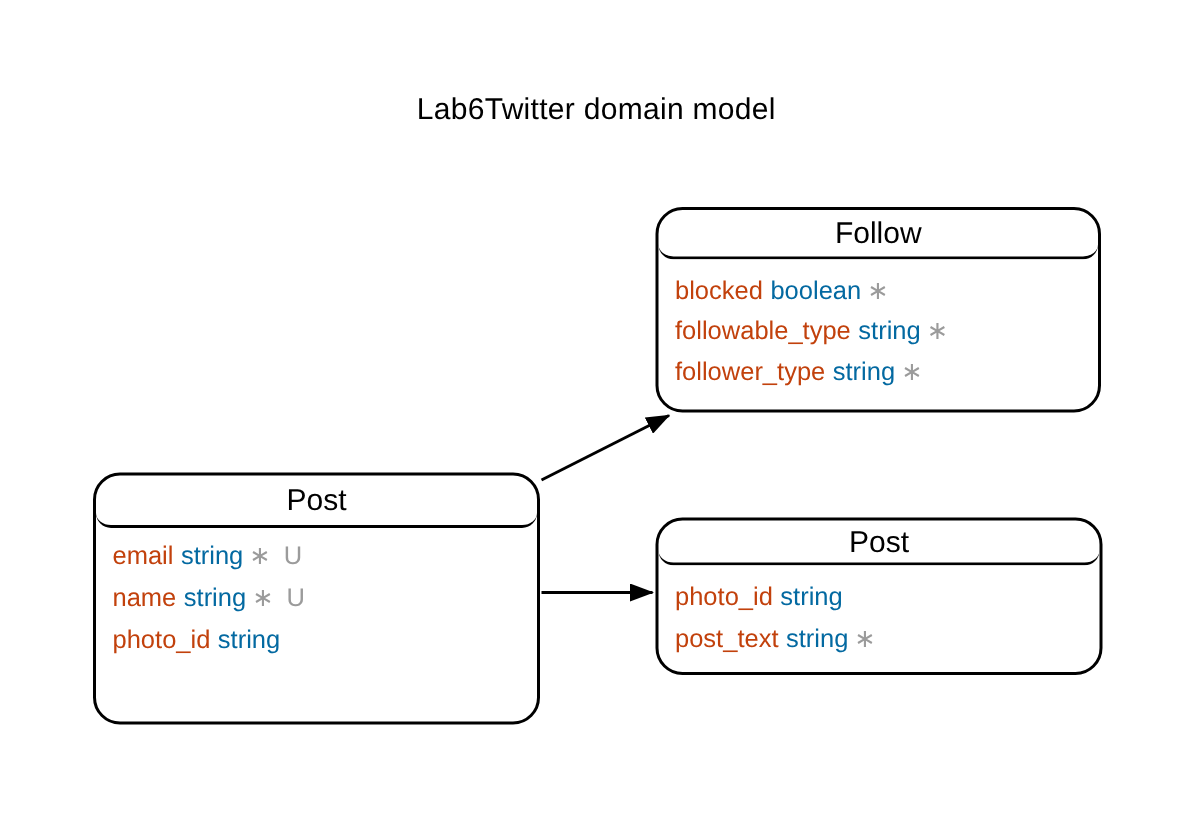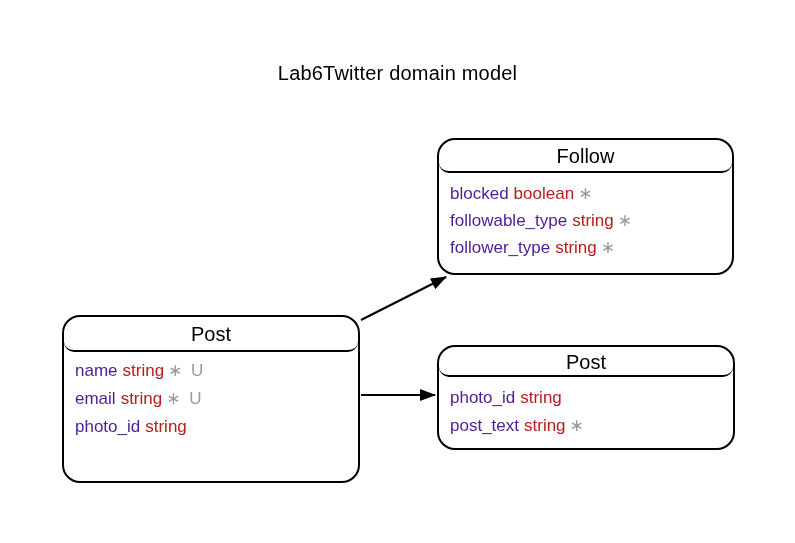--- a/index.html
+++ b/index.html
@@ -41,22 +41,22 @@
     overflow: hidden;
     border-radius: 10px;
   }
   .entity-rows {
     box-sizing: border-box;
     padding-left: 11px;
     font-size: 17px;
     white-space: nowrap;
   }
   .attr-row { }
-  .attr-name { color: #4c1d95; }
-  .attr-type { color: #b91c1c; margin-left: 5px; }
+  .attr-name { color: #c2410c; }
+  .attr-type { color: #0369a1; margin-left: 5px; }
   .attr-flags { color: #9b9b9b; margin-left: 4px; letter-spacing: 2px; }
 
   
   #entity-follow { left: 437px; top: 138px; width: 297px; height: 137px; }
   #entity-follow .entity-header { height: 33px; line-height: 33px; }
   #entity-follow .entity-rows { padding-top: 7px; }
   #entity-follow .attr-row { height: 27px; line-height: 27px; }
 
   
   #entity-user { left: 62px; top: 315px; width: 298px; height: 168px; }
@@ -110,24 +110,24 @@
       </div>
     </div>
   </div>
 
   <div class="entity" id="entity-user">
     <div class="entity-header">
       <span>Post</span>
     </div>
     <div class="entity-rows">
       <div class="attr-row">
-        <span class="attr-name">name</span><span class="attr-type">string</span><span class="attr-flags">∗ U</span>
+        <span class="attr-name">email</span><span class="attr-type">string</span><span class="attr-flags">∗ U</span>
       </div>
       <div class="attr-row">
-        <span class="attr-name">email</span><span class="attr-type">string</span><span class="attr-flags">∗ U</span>
+        <span class="attr-name">name</span><span class="attr-type">string</span><span class="attr-flags">∗ U</span>
       </div>
       <div class="attr-row">
         <span class="attr-name">photo_id</span><span class="attr-type">string</span><span class="attr-flags"></span>
       </div>
     </div>
   </div>
 
   <div class="entity" id="entity-post">
     <div class="entity-header">
       <span>Post</span>

